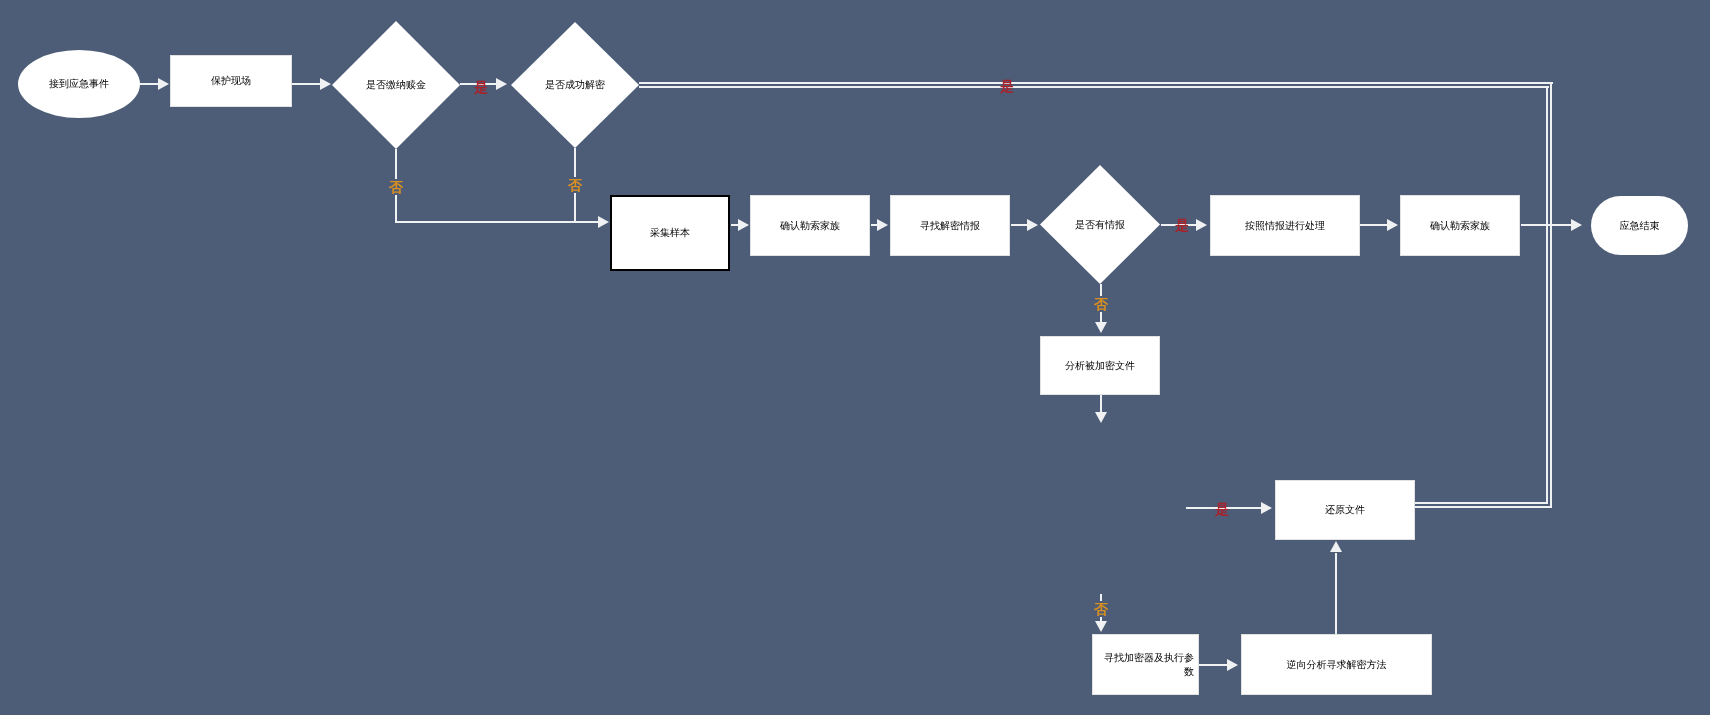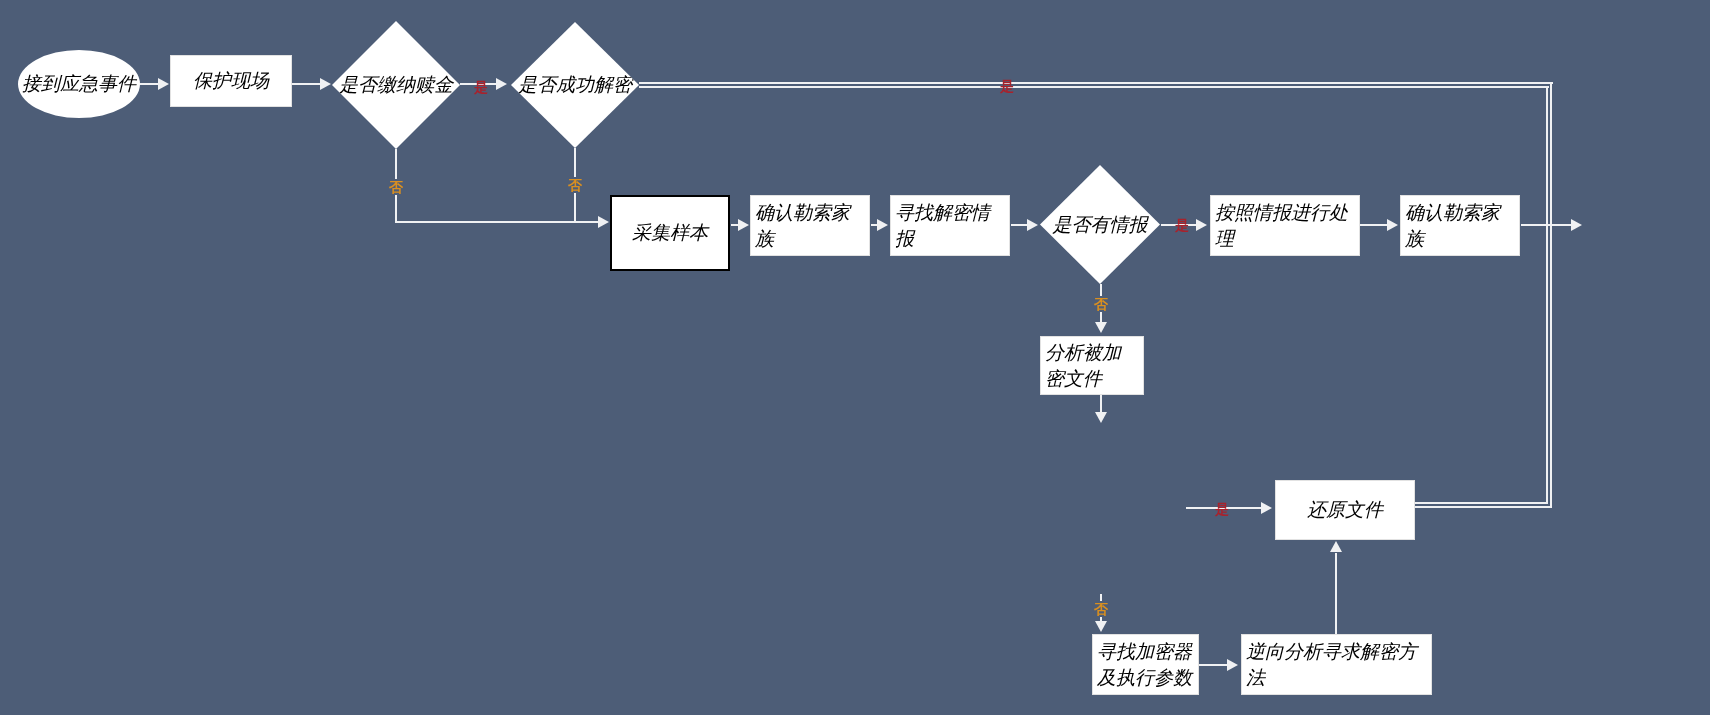--- a/index.html
+++ b/index.html
@@ -16,21 +16,21 @@
   .ar{position:absolute;width:0;height:0;border-style:solid;z-index:2;}
   .ar-r{border-width:6px 0 6px 11px;border-color:transparent transparent transparent var(--line);}
   .ar-d{border-width:11px 6px 0 6px;border-color:var(--line) transparent transparent transparent;}
   .ar-u{border-width:0 6px 11px 6px;border-color:transparent transparent var(--line) transparent;}
   
   .elbl{position:absolute;transform:translate(-50%,-50%);font-size:14px;font-weight:bold;line-height:1;z-index:3;}
   .elbl.yes{color:var(--yes);}
   .elbl.no{color:var(--no);background:var(--bg);padding:1px 1px;}
   
   .node{position:absolute;box-sizing:border-box;display:flex;align-items:center;justify-content:center;
-        text-align:left;background:var(--fill);color:#000;font-size:19px;line-height:1.35;z-index:2;font-style:italic;}
+        text-align:right;background:var(--fill);color:#000;font-size:10px;line-height:1.35;z-index:2;}
   .rect{border:1px solid #e2e2e2;padding:0 4px;}
   .rect.hlb{border:2px solid var(--hl);}
   .ellipse{border-radius:50%;}
   .term{border-radius:30px;}
   .diamond{clip-path:polygon(50% 0,100% 50%,50% 100%,0 50%);}
 </style>
 </head>
 <body>
 
 <div id="canvas">
@@ -125,21 +125,24 @@
   </div>
   <div class="node diamond" style="left:1040px;top:165px;width:120px;height:119px">
     <span>是否有情报</span>
   </div>
   <div class="node rect" style="left:1210px;top:195px;width:150px;height:61px">
     <span>按照情报进行处理</span>
   </div>
   <div class="node rect" style="left:1400px;top:195px;width:120px;height:61px">
     <span>确认勒索家族</span>
   </div>
-  <div class="node rect" style="left:1040px;top:336px;width:104px;height:59px">
+  <div class="node term" style="left:1591px;top:196px;width:97px;height:59px">
+    <span>应急结束</span>
+  </div>
+  <div class="node rect" style="left:1040px;top:336px;width:120px;height:59px">
     <span>分析被加密文件</span>
   </div>
   <div class="node rect" style="left:1275px;top:480px;width:140px;height:60px">
     <span>还原文件</span>
   </div>
   <div class="node rect" style="left:1092px;top:634px;width:107px;height:61px">
     <span>寻找加密器及执行参数</span>
   </div>
   <div class="node rect" style="left:1241px;top:634px;width:191px;height:61px">
     <span>逆向分析寻求解密方法</span>

